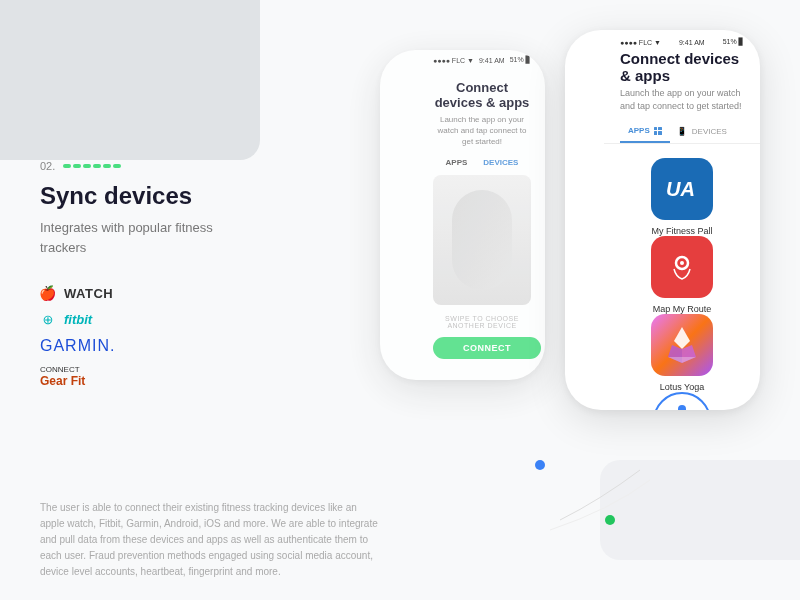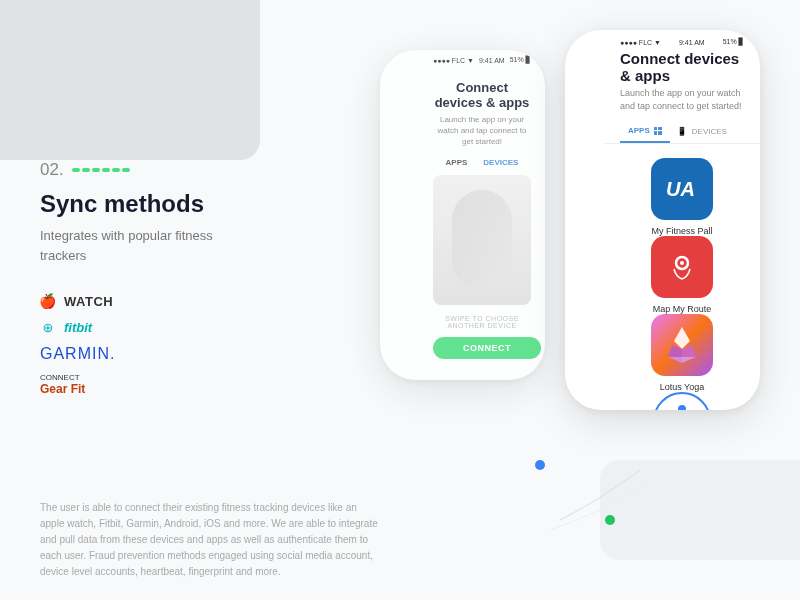--- a/index.html
+++ b/index.html
@@ -37,21 +37,21 @@
       top: 160px;
       width: 220px;
     }
     .step-label {
       display: flex;
       align-items: center;
       gap: 8px;
       margin-bottom: 10px;
     }
     .step-number {
-      font-size: 17px;
+      font-size: 11px;
       color: #888;
       font-weight: 500;
     }
     .step-dots {
       display: flex; gap: 2px;
     }
     .step-dot {
       width: 8px; height: 4px;
       background: #4ade80;
       border-radius: 2px;
@@ -342,21 +342,21 @@
     <span class="step-number">02.</span>
     <div class="step-dots">
       <div class="step-dot"></div>
       <div class="step-dot"></div>
       <div class="step-dot"></div>
       <div class="step-dot"></div>
       <div class="step-dot"></div>
       <div class="step-dot"></div>
     </div>
   </div>
-  <h2 class="section-title">Sync methods</h2>
+  <h2 class="section-title">Sync devices</h2>
   <p class="section-desc">Integrates with popular fitness trackers</p>
 
   <ul class="brand-list">
     <li class="brand-item">
       <span class="brand-icon brand-apple">🍎</span>
       <span style="font-weight:600;font-size:13px;letter-spacing:0.5px;">WATCH</span>
     </li>
     <li class="brand-item">
       <span class="brand-icon" style="color:#00B5BA;">⊕</span>
       <span class="brand-fitbit">fitbit</span>

